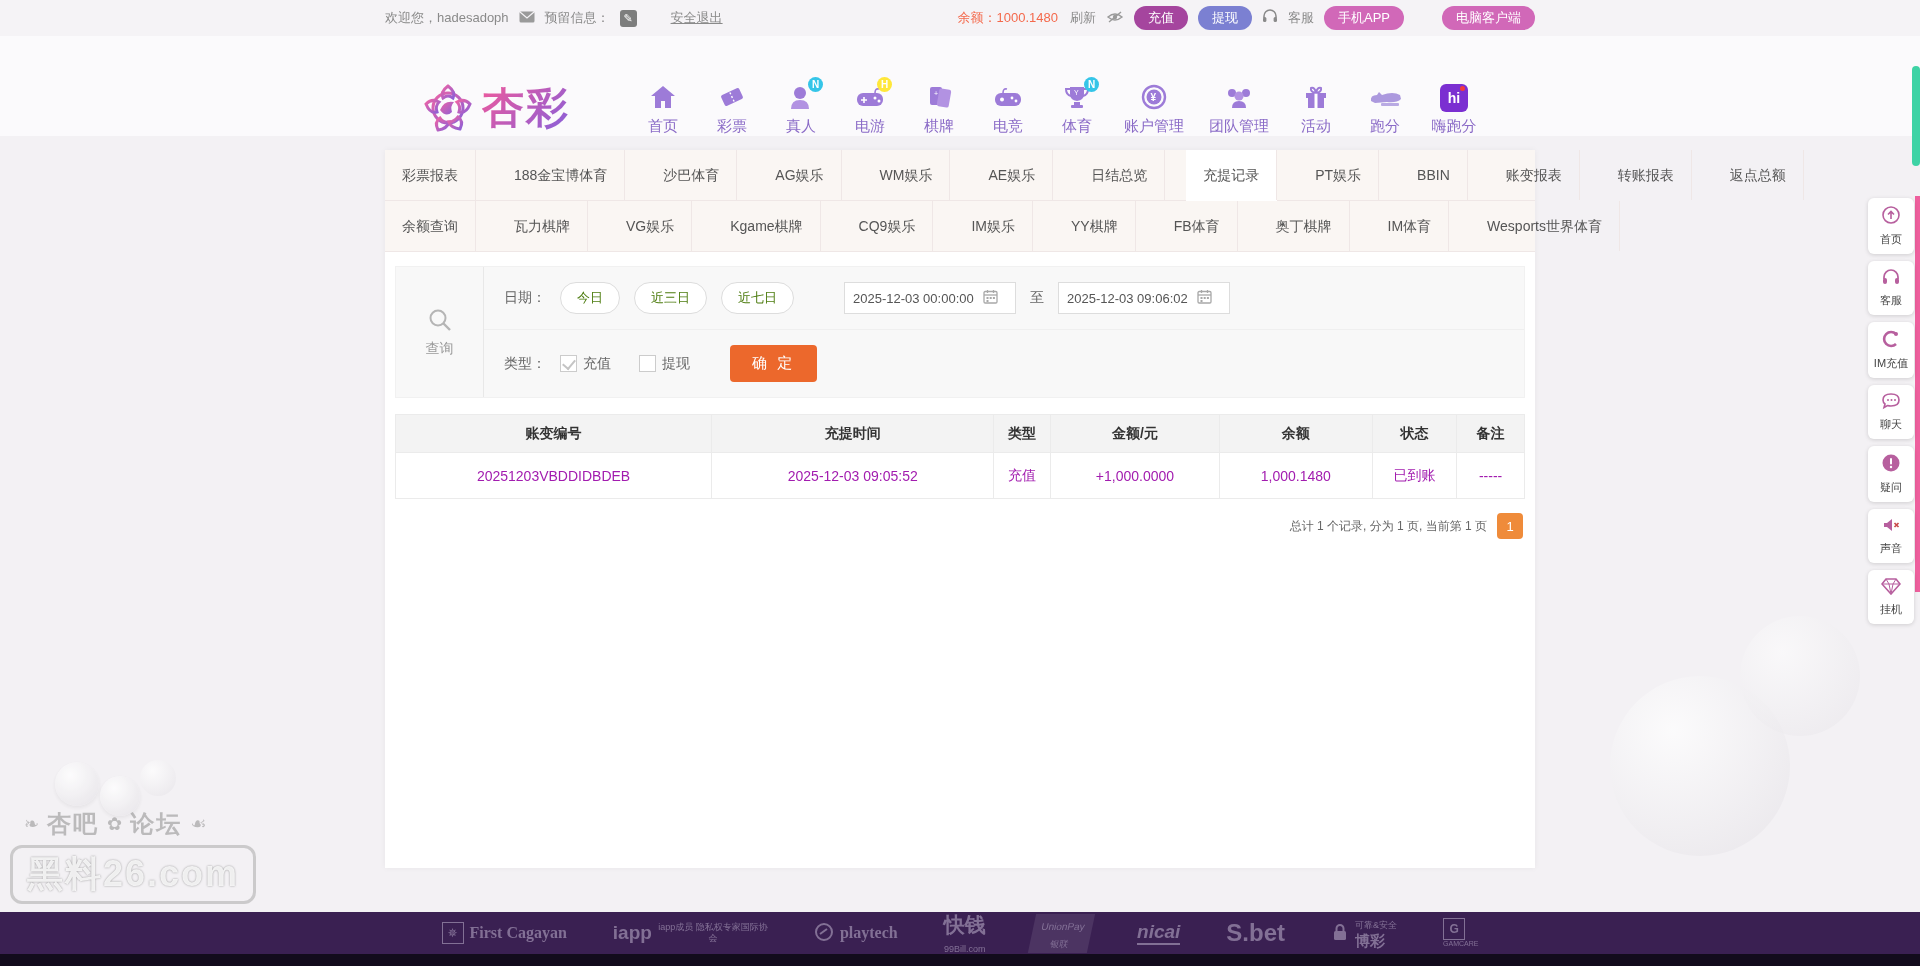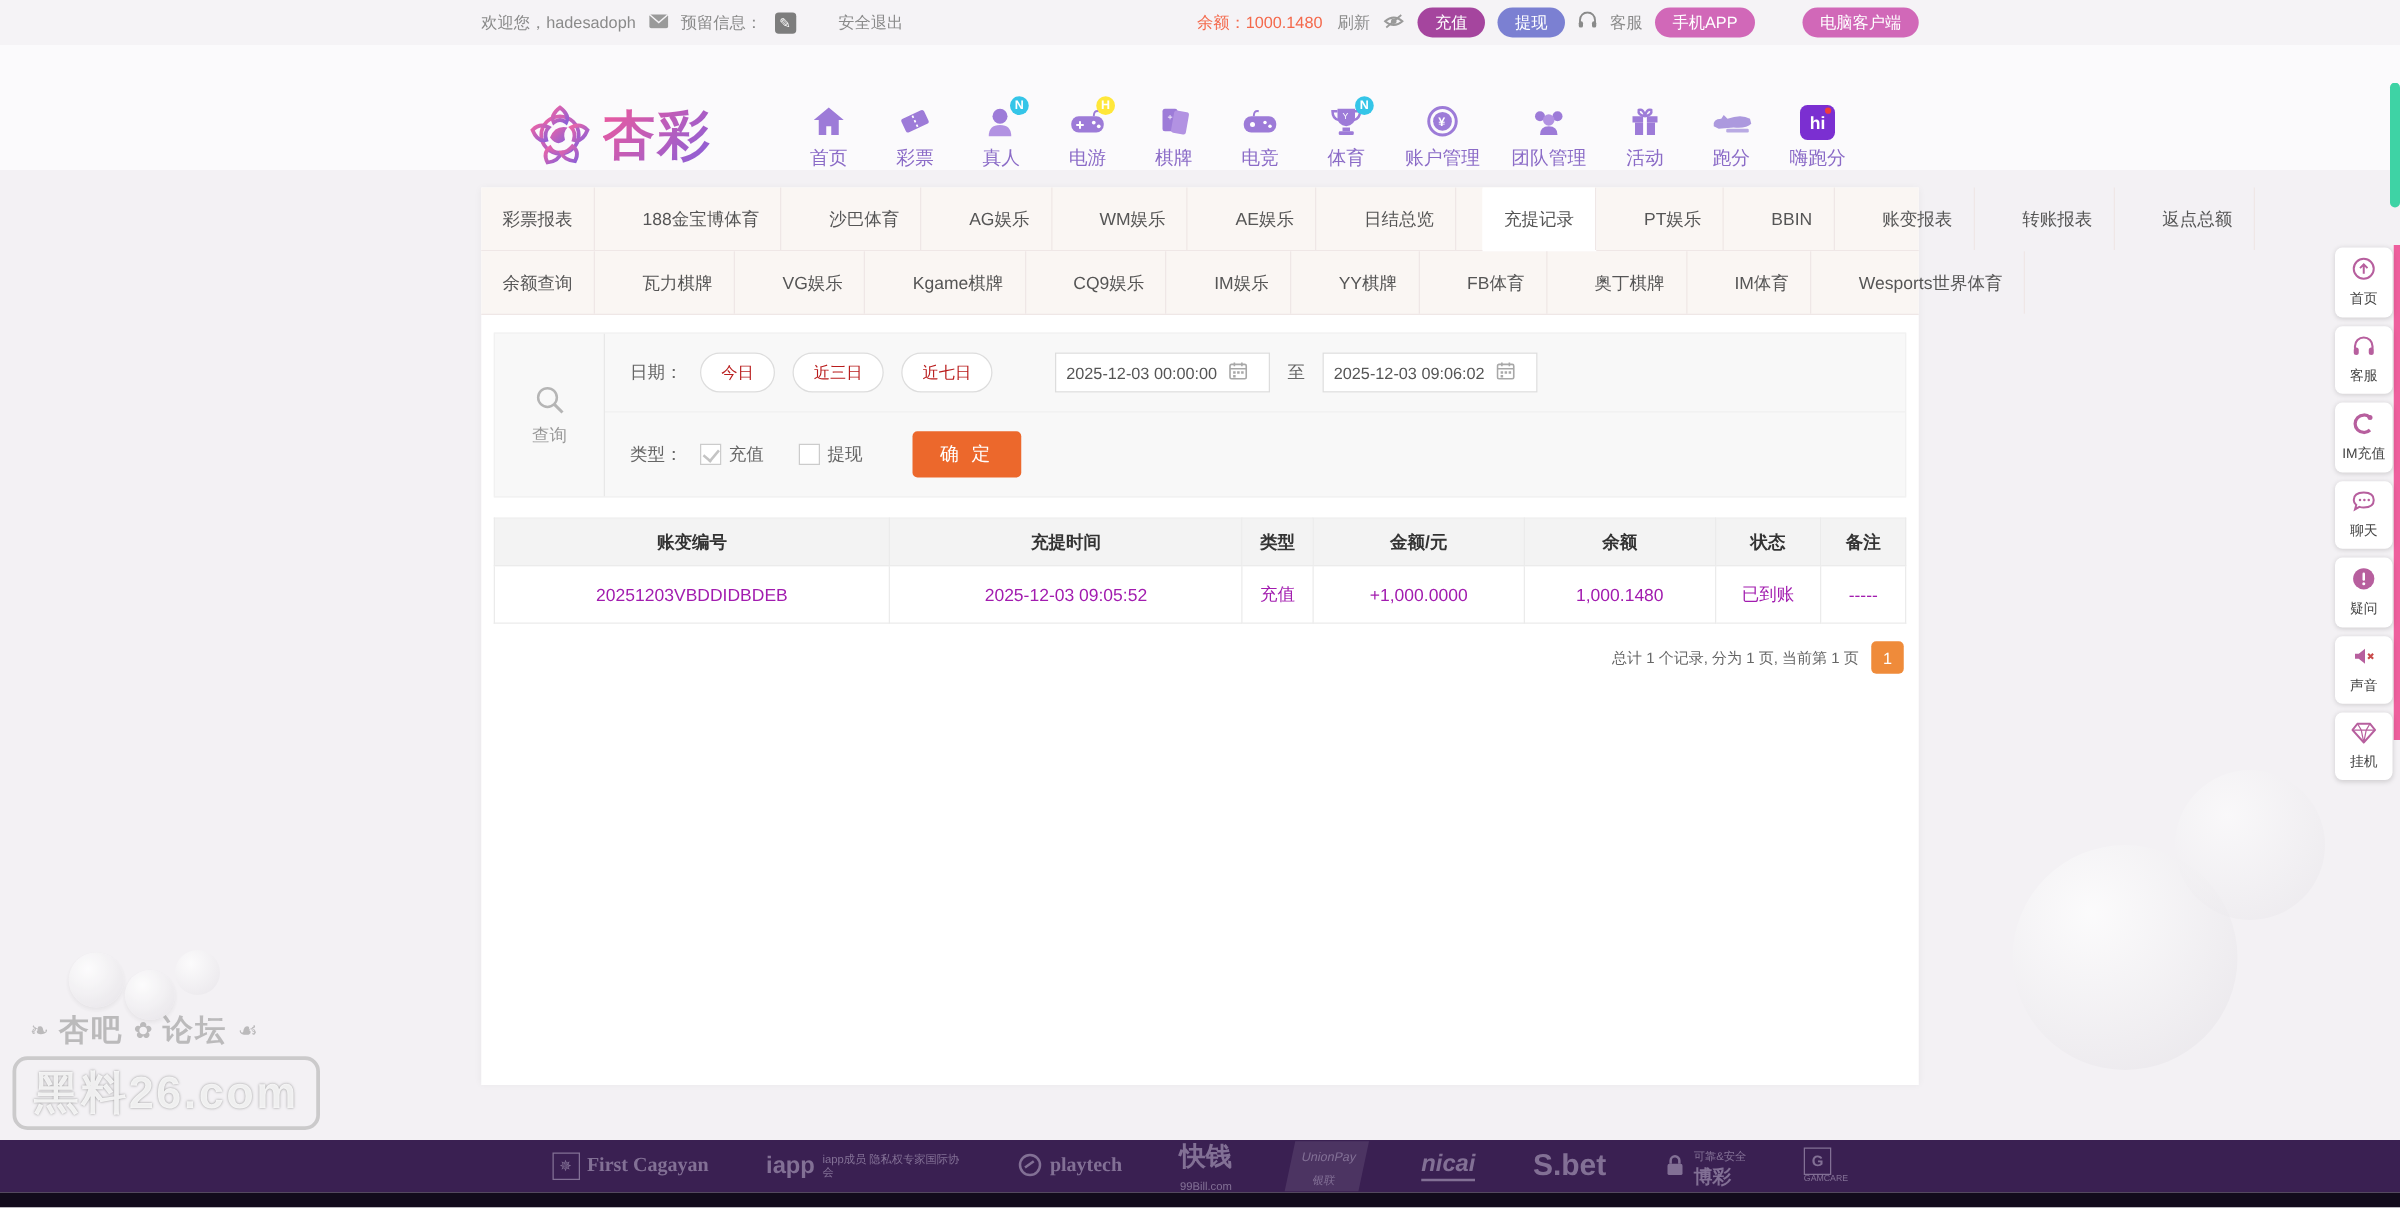--- a/index.html
+++ b/index.html
@@ -8,21 +8,21 @@
     font-family:"Liberation Sans","DejaVu Sans",sans-serif;
     background:#f3f1f4; color:#666; font-size:14px; position:relative;
   }
   .container { width:1150px; margin:0 auto; position:relative; }
 
   
   .topbar { height:36px; background:#f5f3f6; }
   .topbar .container { display:flex; align-items:center; height:36px; font-size:13px; color:#8a8a8a; }
   .topbar .left, .topbar .right { display:flex; align-items:center; gap:10px; }
   .topbar .right { margin-left:auto; }
-  .tb-link { color:#8a8a8a; cursor:pointer; }
+  .tb-link { color:#8a8a8a; text-decoration:underline; cursor:pointer; }
   .balance { color:#f4694c; margin-right:2px; white-space:nowrap; }
   .tb-btn { display:inline-block; padding:4px 14px; border-radius:14px; color:#fff; font-size:13px; cursor:pointer; line-height:1.2; }
   .btn-deposit { background:#a5459e; }
   .btn-withdraw { background:#7b80d2; }
   .btn-pink { background:#d168b8; }
   .edit-chip { display:inline-flex; width:17px; height:17px; background:#7d7d7d; border-radius:3px; color:#fff; font-size:11px; align-items:center; justify-content:center; cursor:pointer; }
   .icon-svg { vertical-align:middle; }
 
   
   .header { height:100px; background:#fbfafc; }
@@ -55,21 +55,21 @@
   .tab.active { background:#fff; box-shadow:0 1px 0 #fff; }
 
   
   .filter { margin:14px 10px 0 10px; background:#f8f8f8; border:1px solid #f1f1f1; display:flex; }
   .query-col { width:88px; display:flex; flex-direction:column; align-items:center; justify-content:center;
     border-right:1px solid #e8e8e8; color:#999; gap:4px; padding:14px 0; }
   .filter-rows { flex:1; }
   .f-row { display:flex; align-items:center; gap:14px; padding:15px 20px; }
   .f-row.first { border-bottom:1px solid #efefef; }
   .f-label { color:#666; font-size:14px; }
-  .pill { padding:6px 16px; border:1px solid #ddd; border-radius:16px; background:#fff; color:#b91c1c;
+  .pill { padding:6px 16px; border:1px solid #ddd; border-radius:16px; background:#fff; color:#4d7c0f;
     font-size:13px; cursor:pointer; }
   .date-box { display:flex; align-items:center; border:1px solid #ddd; background:#fff; padding:0 8px; height:32px; width:172px; }
   .date-box input { border:none; outline:none; width:130px; font-size:13px; color:#555; background:transparent;
     font-family:"Liberation Sans","DejaVu Sans",sans-serif; }
   .checkbox { width:17px; height:17px; border:1px solid #ccc; background:#fff; display:inline-block;
     position:relative; cursor:pointer; vertical-align:middle; }
   .checkbox.checked::after { content:""; position:absolute; left:4px; top:1px; width:6px; height:10px;
     border:solid #c4c4c4; border-width:0 2px 2px 0; transform:rotate(40deg); }
   .chk-wrap { display:flex; align-items:center; gap:6px; }
   .btn-submit { background:#ec682c; color:#fff; border:none; border-radius:4px; padding:9px 22px;
@@ -535,21 +535,21 @@
 </div>
 
 <div class="footer">
   <div class="footer-logos">
     <span class="f-logo">
       <span class="f-box">✵</span>
       <span class="f-main script">First Cagayan</span>
     </span>
     <span class="f-logo">
       <span class="f-main">iapp</span>
-      <span class="f-sub" style="max-width:110px; white-space:normal;">iapp成员 隐私权专家国际协会</span>
+      <span class="f-sub" style="max-width:110px; white-space:normal;text-align:center;">iapp成员 隐私权专家国际协会</span>
     </span>
     <span class="f-logo">
       <span><svg width="20" height="20" viewBox="0 0 20 20">
             <circle cx="10" cy="10" r="8" fill="none" stroke="#9b8bac" stroke-width="2"></circle>
             <path d="M6 12 L13 7" stroke="#9b8bac" stroke-width="2"></path>
           </svg></span>
       <span class="f-main script">playtech</span>
     </span>
     <span class="f-logo">
       <span style="display:inline-block; text-align:center;">

